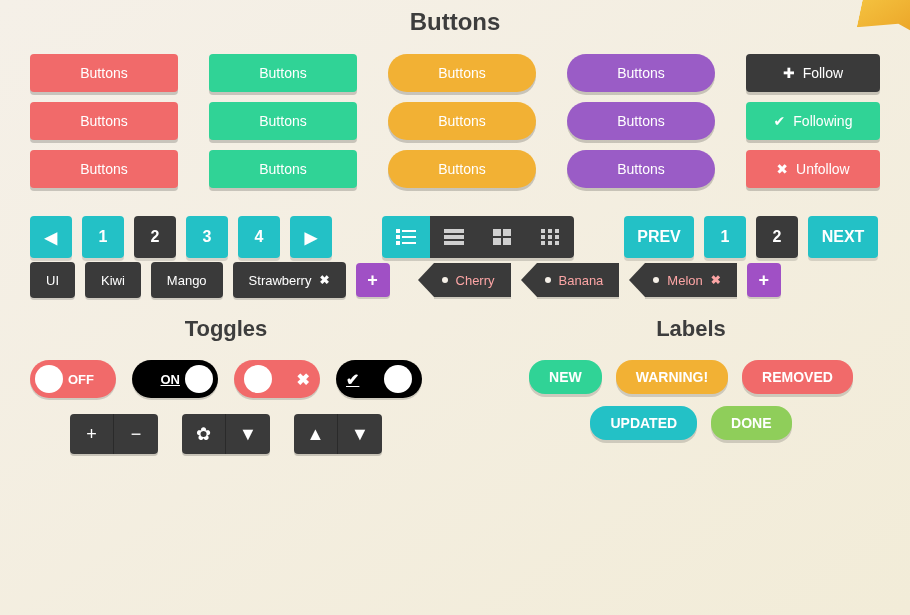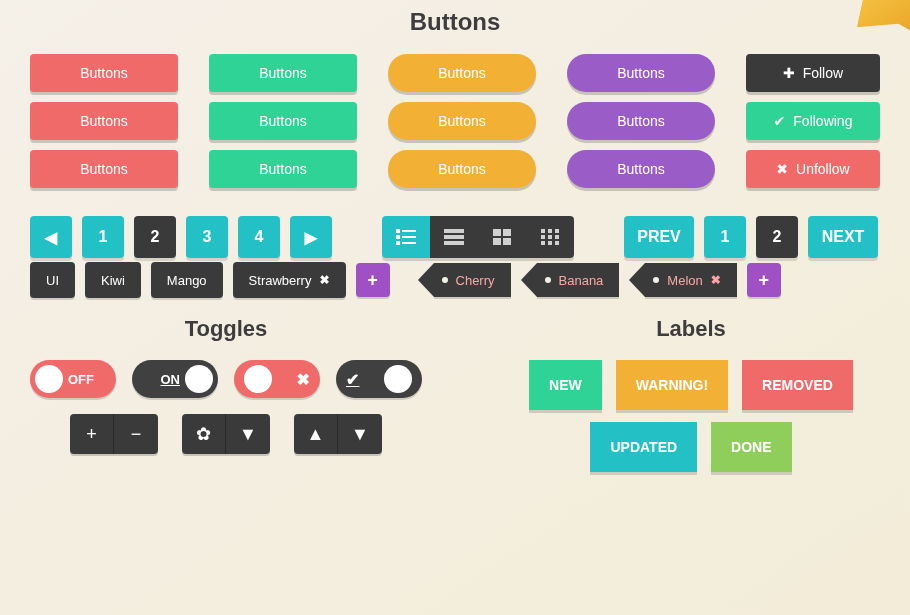--- a/index.html
+++ b/index.html
@@ -120,21 +120,21 @@
 
   .toggle-row { display: flex; gap: 16px; justify-content: center; }
   .toggle {
     width: 86px; height: 38px; border-radius: 20px; position: relative;
     display: flex; align-items: center;
     box-shadow: 0 2px 0 rgba(0,0,0,0.15);
     color: #fff; font-weight: 600; font-size: 13px;
     cursor: pointer;
   }
   .toggle.off { background: #f16a6a; padding-left: 10px; justify-content: flex-start; }
-  .toggle.on  { background: #404040; padding-right: 10px; justify-content: flex-end; text-decoration: underline; }
+  .toggle.on  { background: #000000; padding-right: 10px; justify-content: flex-end; text-decoration: underline; }
   .toggle .knob {
     width: 28px; height: 28px; border-radius: 50%; background: #fff;
     position: absolute; top: 5px;
   }
   .toggle.off .knob { left: 5px; }
   .toggle.on  .knob { right: 5px; }
   .toggle.off .lbl { margin-left: 28px; }
   .toggle.on  .lbl { margin-right: 28px; }
   .toggle.icon { justify-content: space-between; padding: 0 10px; }
   .toggle.icon .knob { position: static; }
@@ -144,21 +144,21 @@
   .spinner { display: flex; box-shadow: 0 2px 0 rgba(0,0,0,0.18); border-radius: 4px; overflow: hidden; }
   .sp {
     width: 44px; height: 40px; background: #3a3a3a; color: #fff;
     border: none; font-size: 18px; cursor: pointer;
     display: flex; align-items: center; justify-content: center;
   }
   .sp:not(:last-child) { border-right: 1px solid #2a2a2a; }
 
   .label-grid { display: flex; flex-wrap: wrap; gap: 12px 14px; justify-content: center; max-width: 380px; margin: 0 auto; }
   .label {
-    height: 50px; padding: 0 20px; color: #fff; border-radius: 0;
+    height: 34px; padding: 0 20px; color: #fff; border-radius: 16px;
     font-size: 14px; font-weight: 600;
     display: flex; align-items: center; justify-content: center;
     box-shadow: 0 3px 0 rgba(0,0,0,0.15);
   }
 
   .ribbon-corner {
     position: absolute; top: -4px; right: -30px;
     width: 80px; height: 40px;
     background: linear-gradient(135deg, #f5c542, #e89a1f);
     transform: rotate(12deg);

